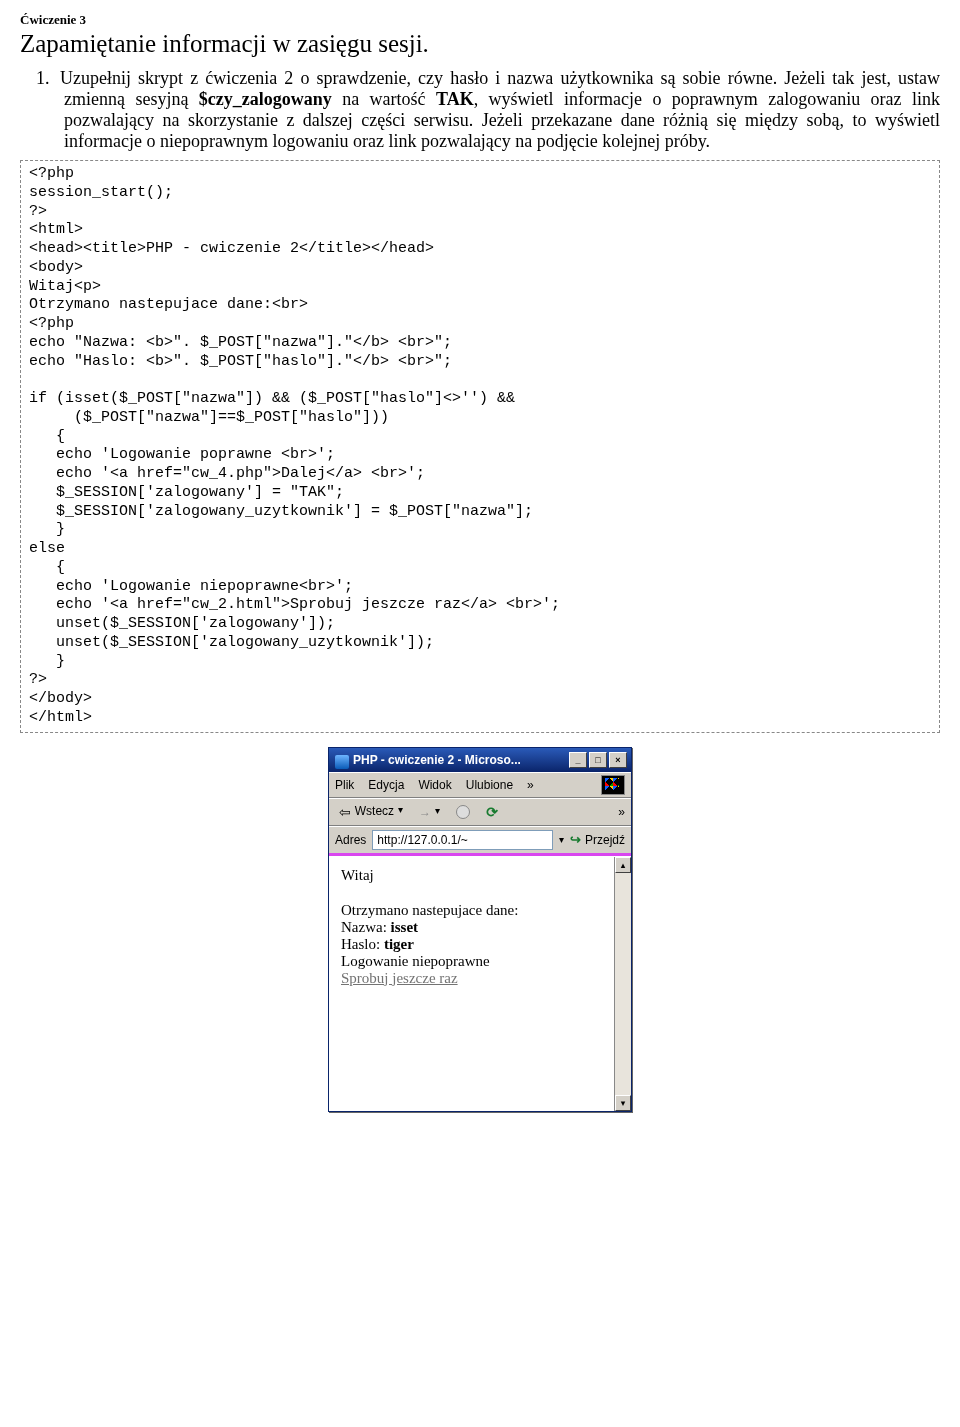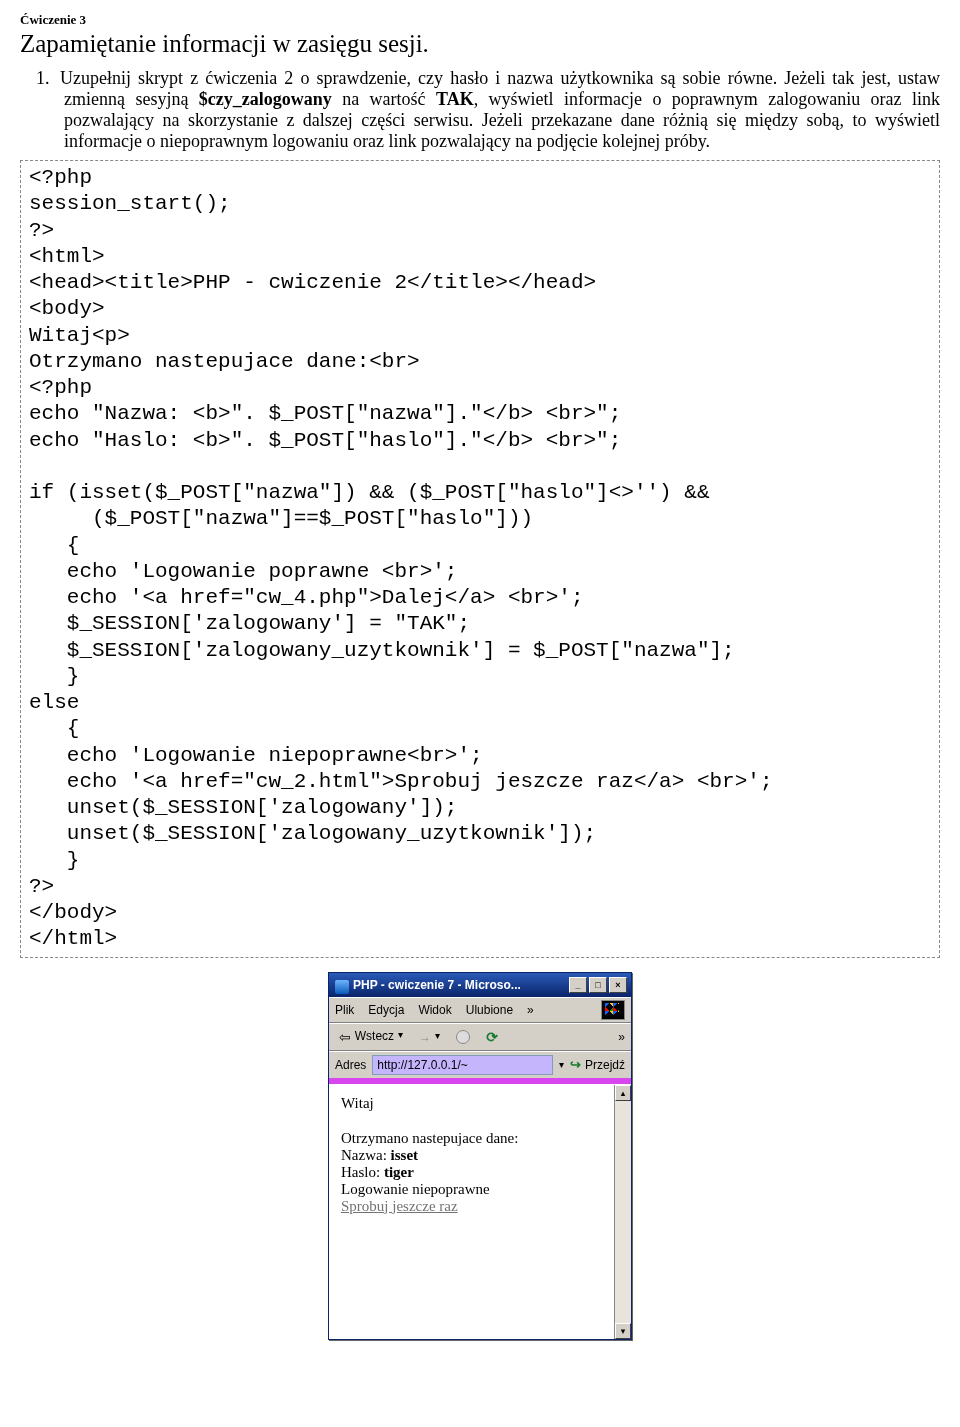--- a/index.html
+++ b/index.html
@@ -31,21 +31,21 @@
   .list-item .num {
     display: inline-block;
     width: 24px;
     margin-left: -28px;
   }
   .bold-inline { font-weight: bold; }
   .code-box {
     border: 1px dashed #888;
     padding: 4px 8px 4px 8px;
     font-family: "Courier New", Courier, monospace;
-    font-size: 21px;
+    font-size: 15px;
     line-height: 1.25;
     white-space: pre;
     margin-top: 0px;
     margin-bottom: 14px;
   }
 
   
   .ie-center { text-align: center; }
   .ie-window {
     display: inline-block;
@@ -128,31 +128,31 @@
     display:flex; align-items:flex-start; gap:4px;
     padding: 2px 4px;
     cursor:pointer;
   }
   .ie-addr {
     background: #d4d0c8;
     padding: 3px 6px;
     display:flex;
     align-items:center;
     gap:6px;
-    border-bottom: 6px solid #d946ef;
+    border-bottom: 3px solid #d946ef;
     border-top: 1px solid #fff;
   }
   .ie-addr input {
     flex:1;
     font-family: Tahoma, Arial, sans-serif;
     font-size:12px;
     height:18px;
     border: 1px solid #7f9db9;
     padding: 0 4px;
-    background:#c4b5fd;
+    background:#ffffff;
   }
   .ie-go {
     display:flex; align-items:center; gap:4px; cursor:pointer;
   }
   .ie-content-wrap {
     position:relative;
     background:#fff;
     border-top: 1px solid #fff;
   }
   .ie-content {
@@ -247,21 +247,21 @@
    unset($_SESSION['zalogowany_uzytkownik']);
    }
 ?&gt;
 &lt;/body&gt;
 &lt;/html&gt;</div>
 
 <div class="ie-center">
 <div class="ie-window">
   <div class="ie-titlebar">
     <span class="ie-page-icon"></span>
-    <span class="ie-title-text">PHP - cwiczenie 7 - Microso...</span>
+    <span class="ie-title-text">PHP - cwiczenie 2 - Microso...</span>
     <div class="ie-title-buttons">
       <div class="tbtn">_</div>
       <div class="tbtn">□</div>
       <div class="tbtn">×</div>
     </div>
   </div>
 
   <div class="ie-menubar">
     <span class="mi">Plik</span>
     <span class="mi">Edycja</span>

